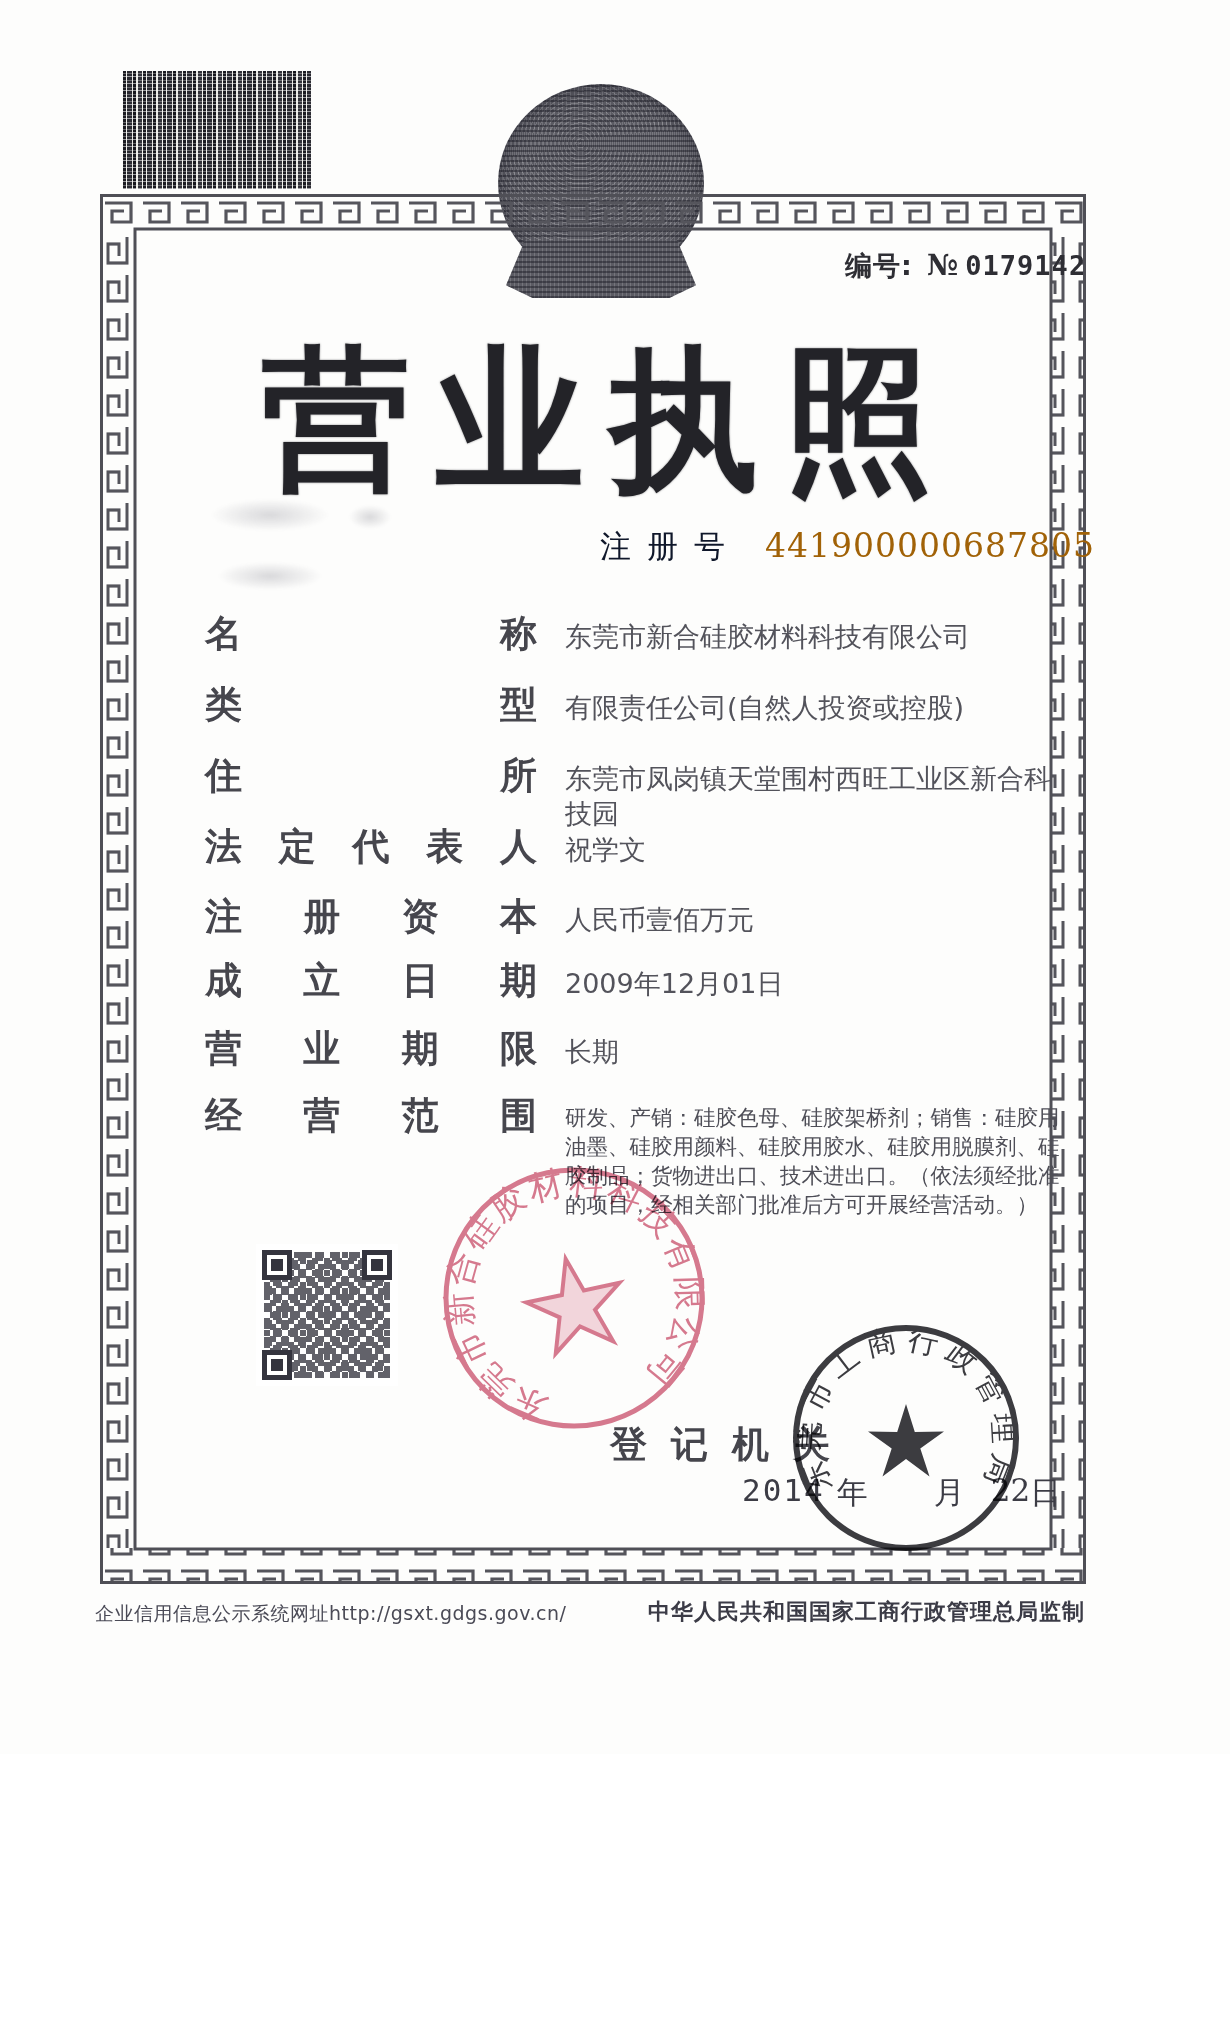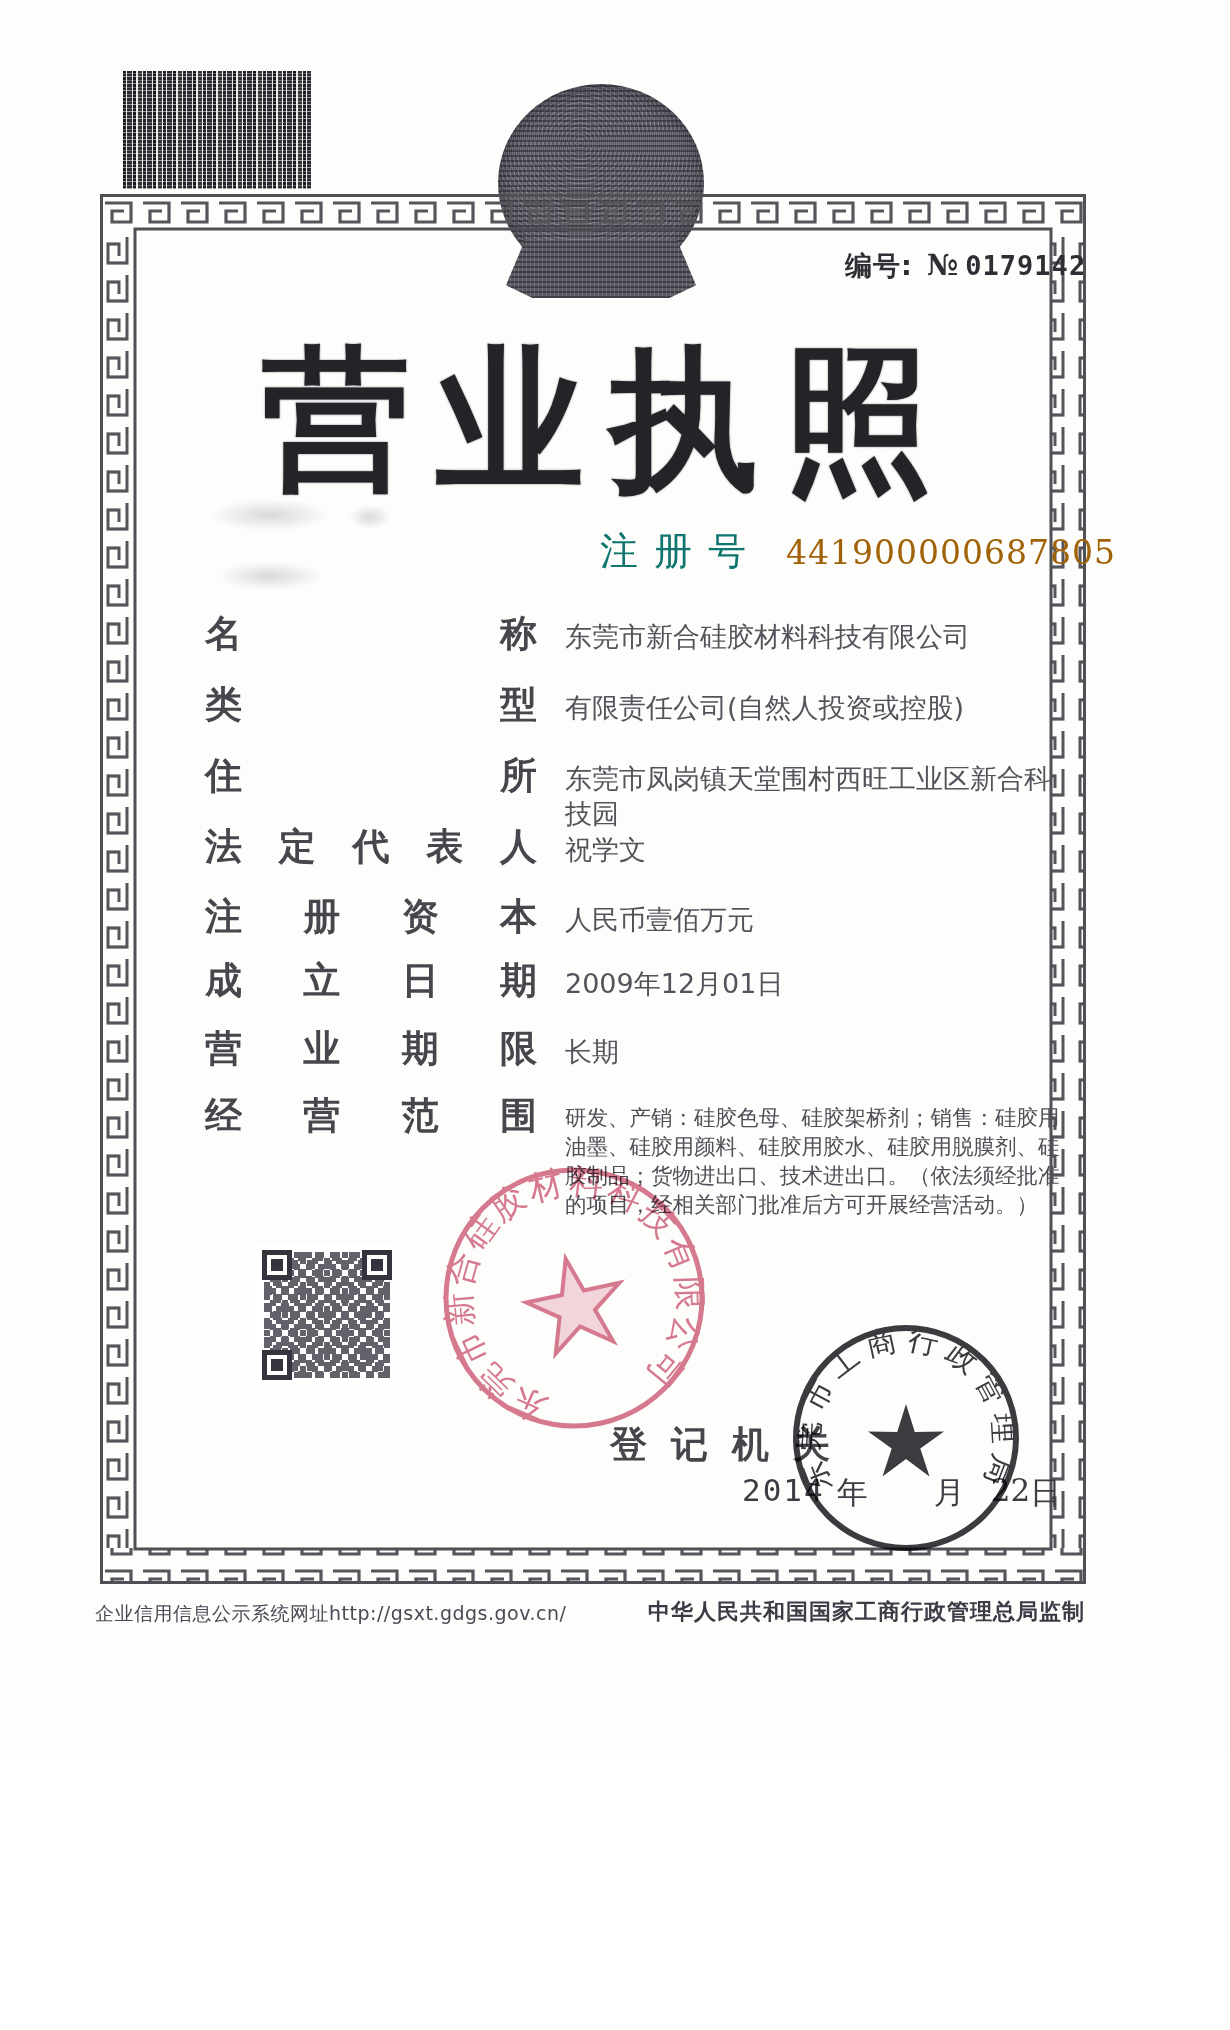--- a/index.html
+++ b/index.html
@@ -49,21 +49,21 @@
   
   .title{
     position:absolute;left:230px;top:322px;width:760px;text-align:center;
     font-size:148px;font-weight:900;letter-spacing:26px;color:#232328;
     font-family:"DejaVu Sans",sans-serif;transform:scaleY(1.04);
     text-shadow:0 0 2px rgba(35,35,40,.6);
   }
 
   
   .regno{position:absolute;left:600px;top:526px;display:flex;align-items:baseline;}
-  .regno .rl{font-size:38px;letter-spacing:16px;color:#0f766e;font-weight:500;}
+  .regno .rl{font-size:31px;letter-spacing:16px;color:#0f172a;font-weight:500;}
   .regno .rn{font-size:33px;margin-left:24px;color:#a16207;font-family:"DejaVu Serif",serif;letter-spacing:1px;}
 
   
   .frow{position:absolute;left:205px;display:flex;align-items:flex-start;}
   .flabel{
     width:332px;flex:0 0 332px;font-size:37px;font-weight:600;color:#46464d;
     text-align:justify;text-align-last:justify;line-height:1.15;
     font-family:"DejaVu Serif",serif;
   }
   .fvalue{margin-left:28px;width:505px;font-size:27px;color:#53535b;padding-top:7px;line-height:1.3;}

